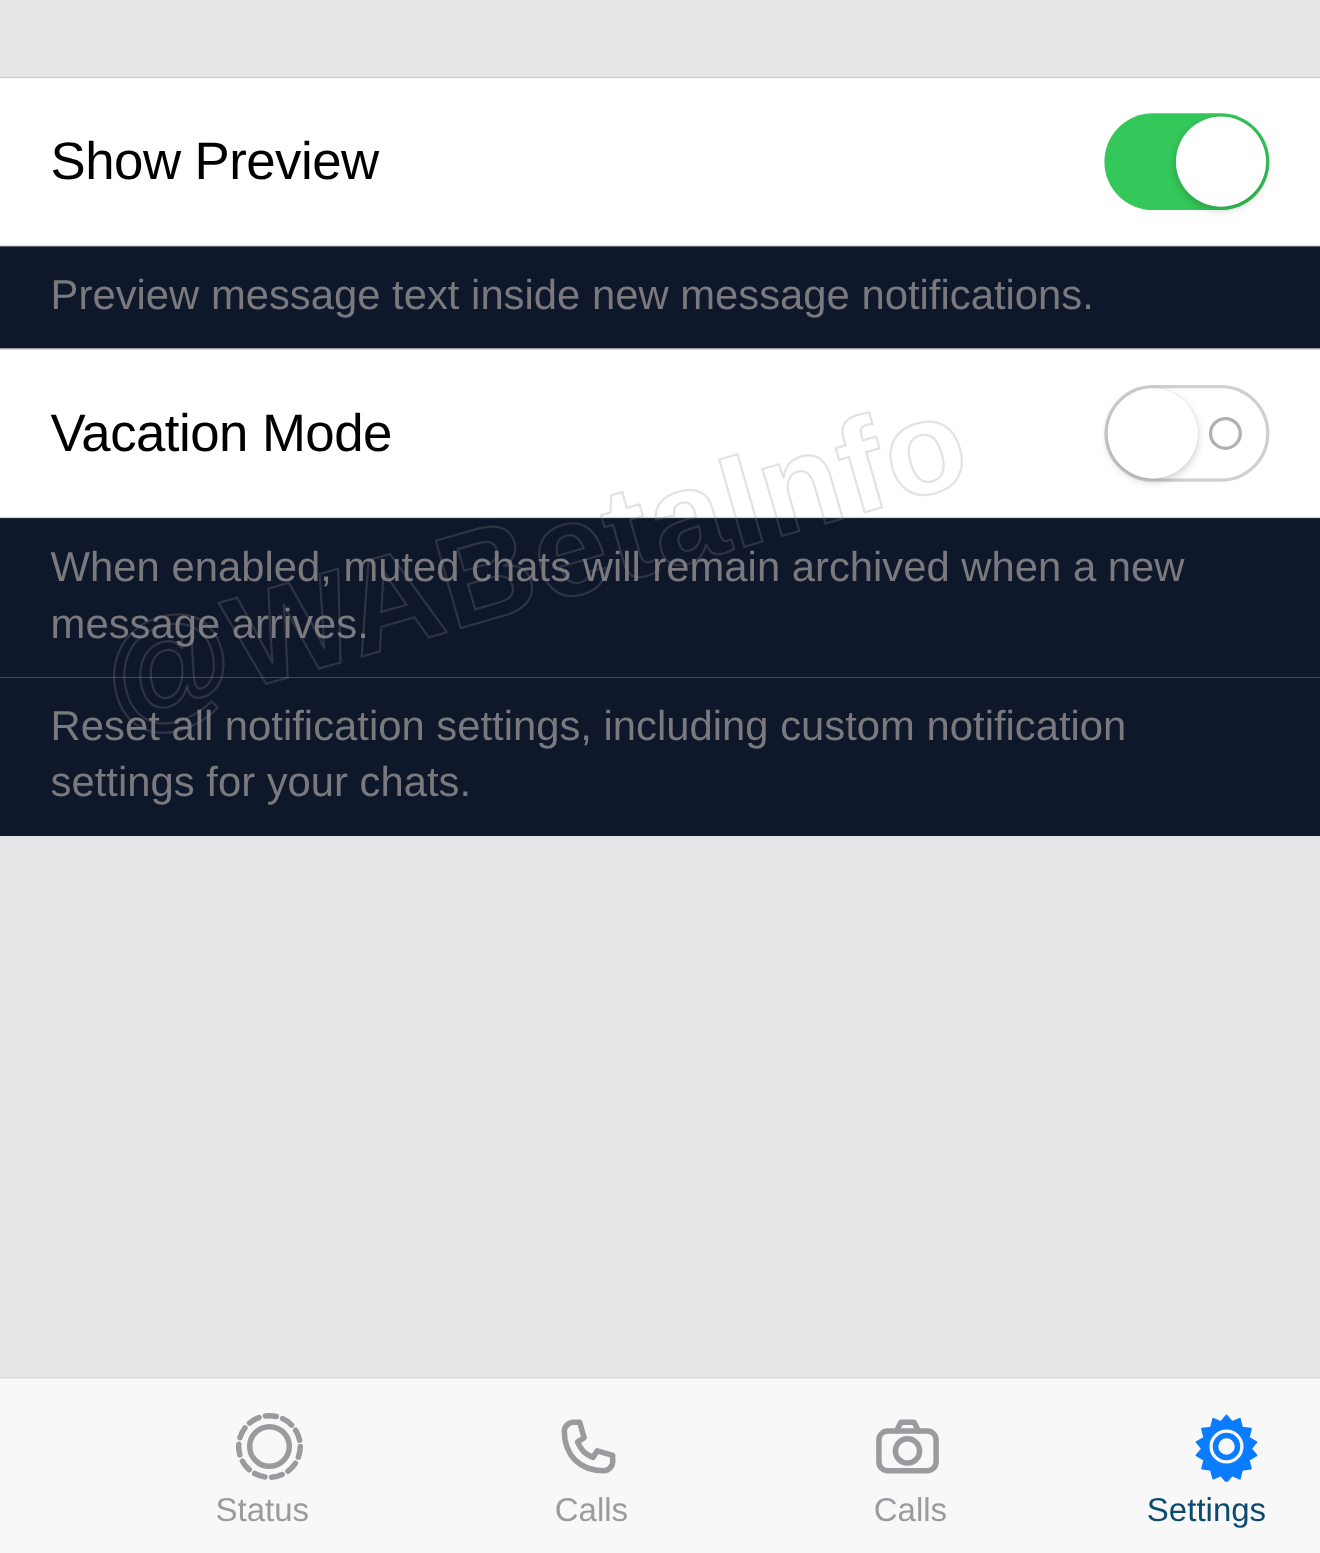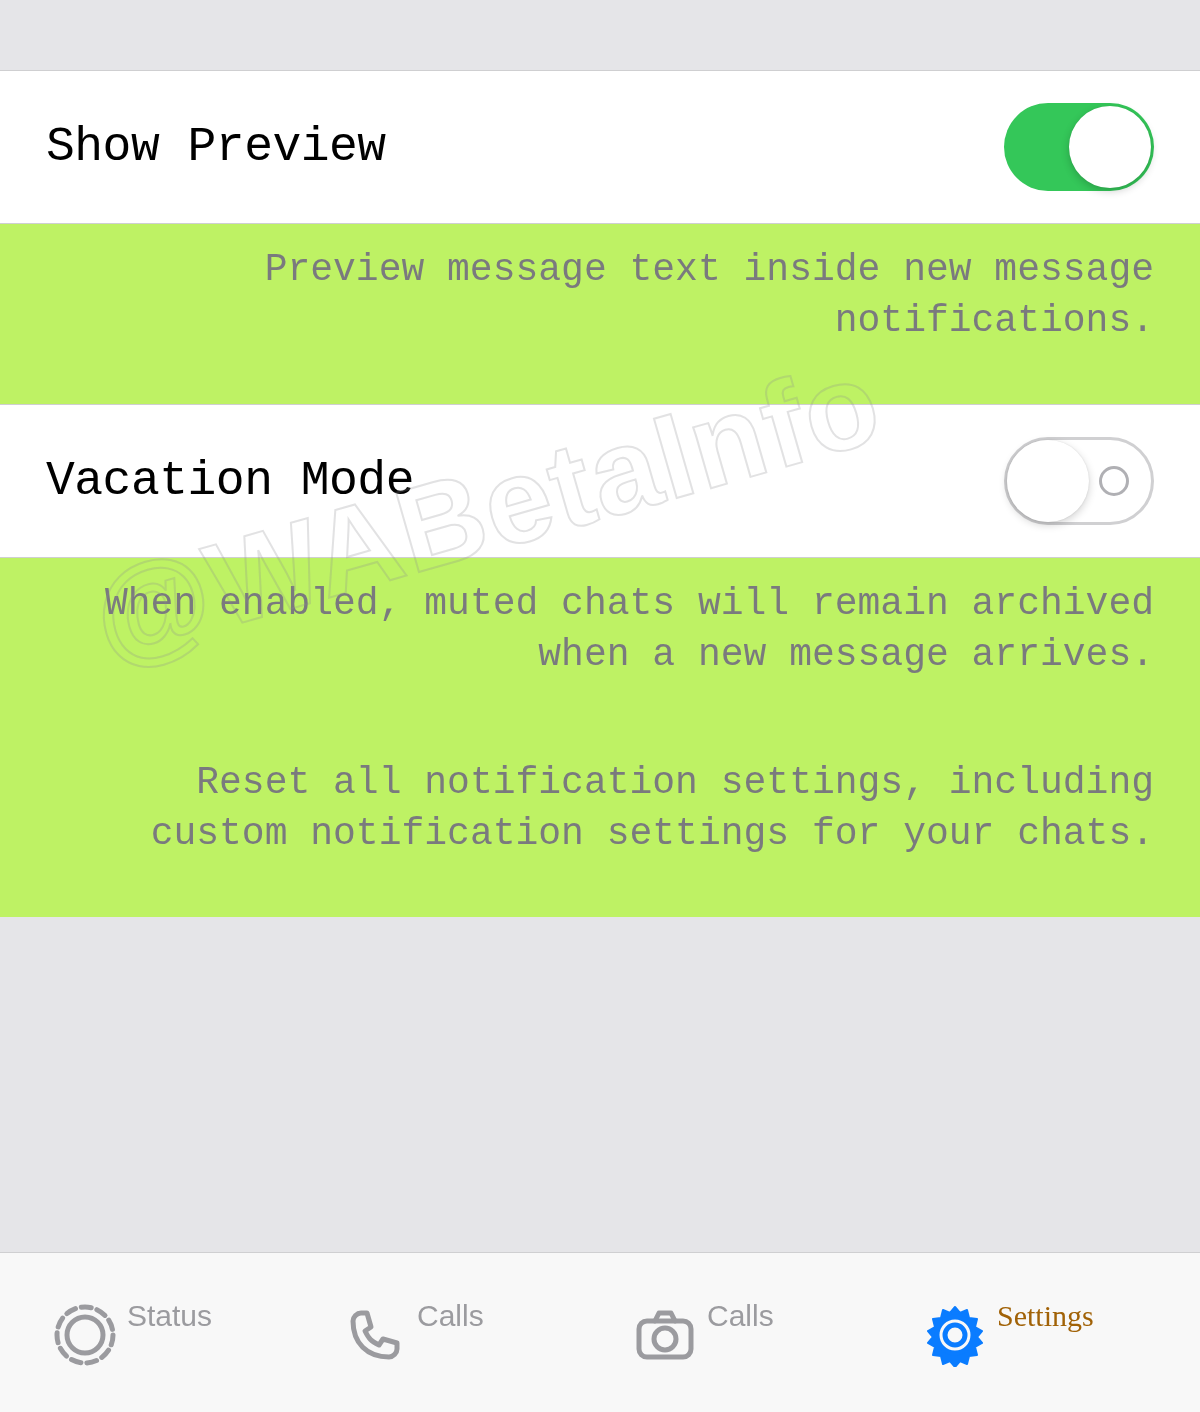--- a/index.html
+++ b/index.html
@@ -10,21 +10,20 @@
     body {
       width: 1200px;
       height: 1412px;
       background: #e5e5e8;
       font-family: -apple-system, "Helvetica Neue", Helvetica, Arial, sans-serif;
       position: relative;
       overflow: hidden;
     }
     .content {
       width: 100%;
-      font-family: Liberation Mono, monospace;
     }
     .section-gap {
       height: 70px;
       background: #e5e5e8;
     }
     .row {
       background: #ffffff;
       padding: 32px 46px;
       display: flex;
       align-items: center;
@@ -35,26 +34,25 @@
     .row-label {
       font-size: 48px;
       font-weight: 400;
       color: #000;
       letter-spacing: -0.5px;
     }
     .row-label.destructive {
       color: #ff3a30;
     }
     .footer-text {
-      padding: 20px 46px 57px 46px;
+      padding: 20px 46px 22px 46px;
       font-size: 38px;
       line-height: 1.35;
       color: #7a7a7e;
-      background: #bef264;
-      text-align: right;
+      background: #0f172a;
     }
     
     .toggle {
       width: 150px;
       height: 88px;
       border-radius: 44px;
       position: relative;
       flex-shrink: 0;
     }
     .toggle.on {
@@ -103,39 +101,38 @@
       height: 160px;
       background: #f8f8f8;
       border-top: 1px solid #cfcfd1;
       display: flex;
       justify-content: space-around;
       align-items: center;
       padding: 10px 20px 6px 20px;
     }
     .tab-item {
       display: flex;
-      flex-direction: row;
-      align-items: flex-start;
+      flex-direction: column;
+      align-items: flex-end;
       gap: 6px;
       color: #9b9b9f;
       width: 20%;
     }
     .tab-item.active {
       color: #0a7cff;
     }
     .tab-item.active .tab-icon svg {
       stroke: #0a7cff;
       fill: #0a7cff;
     }
     .tab-label {
       font-size: 30px;
     }
     .tab-item.active .tab-label {
-      color: #a16207;
-      font-family: Liberation Serif, serif;
+      color: #0c4a6e;
     }
     .tab-icon {
       width: 72px;
       height: 72px;
       display: flex;
       align-items: center;
       justify-content: center;
     }
     .tab-icon svg {
       stroke: #9b9b9f;

